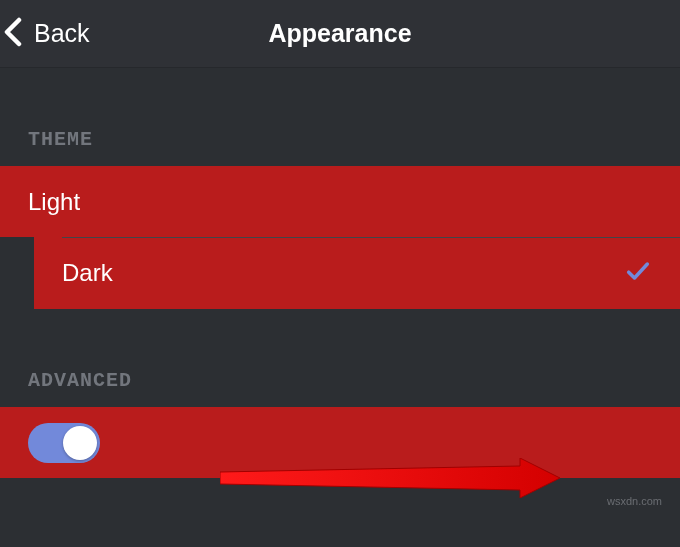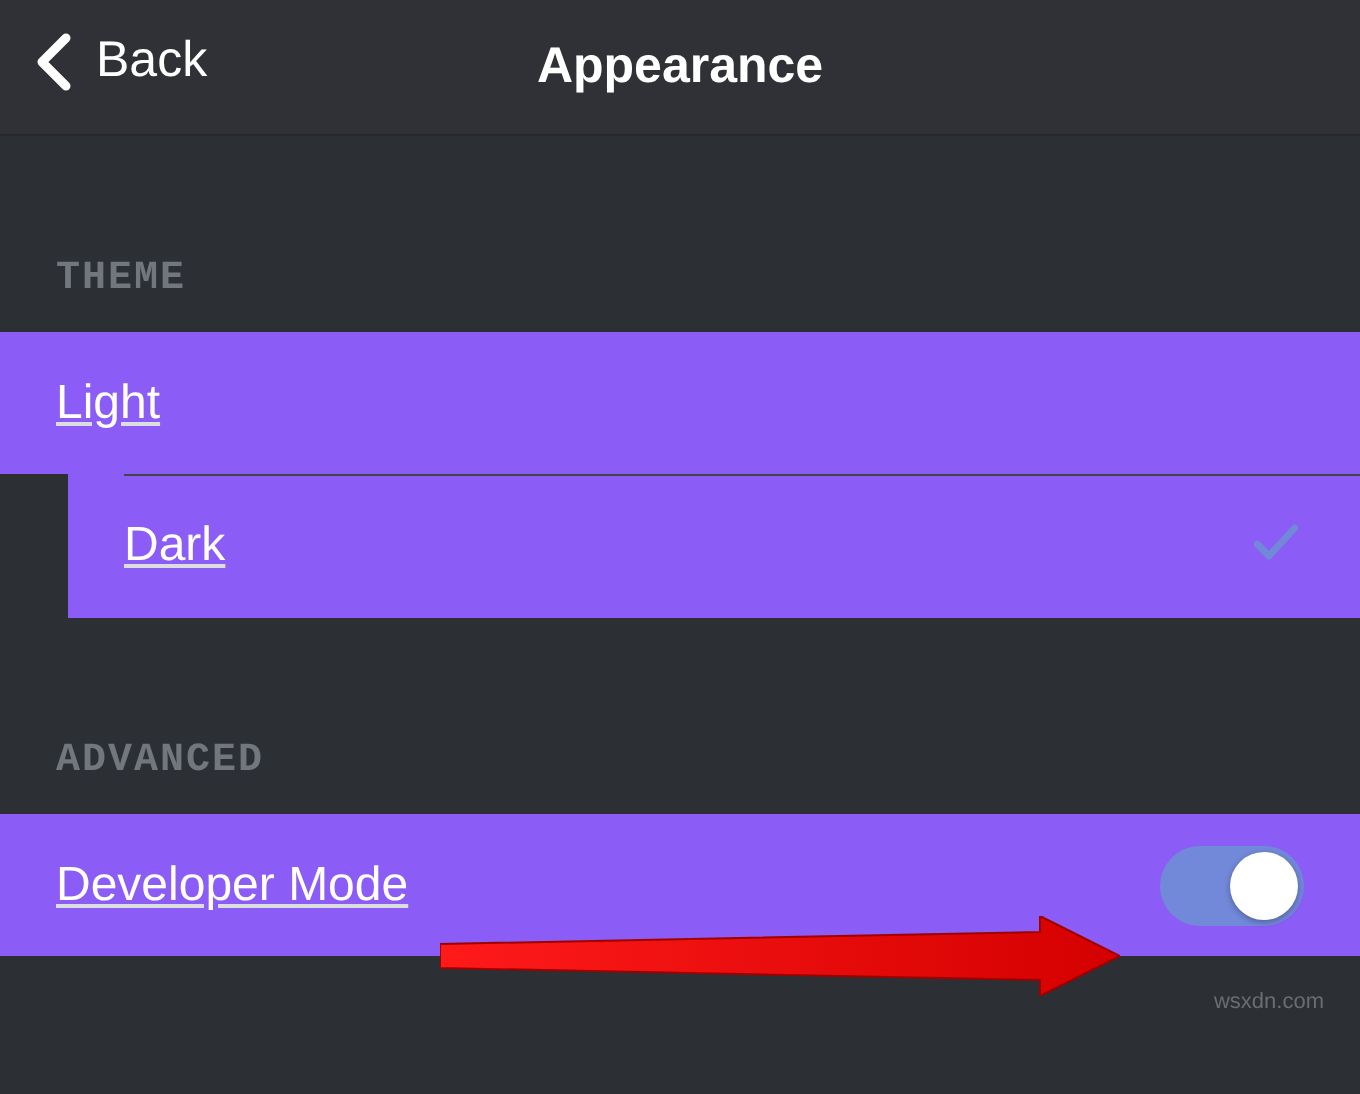--- a/index.html
+++ b/index.html
@@ -15,22 +15,22 @@
     .header {
       height: 68px;
       background: #2f3136;
       display: flex;
       align-items: center;
       position: relative;
       border-bottom: 1px solid #26282c;
     }
     .back-btn {
       display: flex;
-      align-items: flex-start;
-      padding-left: 18px;
+      align-items: center;
+      padding-left: 4px;
       cursor: pointer;
     }
     .back-btn svg { width: 18px; height: 30px; }
     .back-label {
       font-size: 25px;
       color: #ffffff;
       margin-left: 12px;
       font-weight: 400;
     }
     .title {
@@ -47,28 +47,27 @@
     }
     .section-header {
       padding: 0 28px 14px 28px;
       font-size: 20px;
       font-weight: 700;
       letter-spacing: 1px;
       color: #72767d;
       font-family: Liberation Mono, monospace;
     }
     .row {
-      background: #8b5cf6;
+      background: #b91c1c;
       display: flex;
       align-items: center;
       justify-content: space-between;
       padding: 0 28px;
       height: 72px;
       border-top: 1px solid #2c2f33;
-      text-decoration: underline;
     }
     .row-divider-inset {
       border-top: none;
       position: relative;
       margin-left: 34px;
     }
     .row-divider-inset::before {
       content: "";
       position: absolute;
       top: 0;
@@ -146,21 +145,20 @@
       <polyline points="4,13 9,18 20,6"></polyline>
     </svg>
   </span>
 </div>
 
 <div class="section-gap"></div>
 
 <div class="section-header">ADVANCED</div>
 
 <div class="row">
-  <span class="row-label">Developer Mode</span>
   <div class="toggle">
     <div class="toggle-knob"></div>
   </div>
 </div>
 
 <div class="arrow">
   <svg width="340" height="40" viewBox="0 0 340 40">
     <defs>
       <linearGradient id="arrGrad" x1="0%" y1="0%" x2="100%" y2="0%">
         <stop offset="0%" stop-color="#ff1a1a"></stop>

